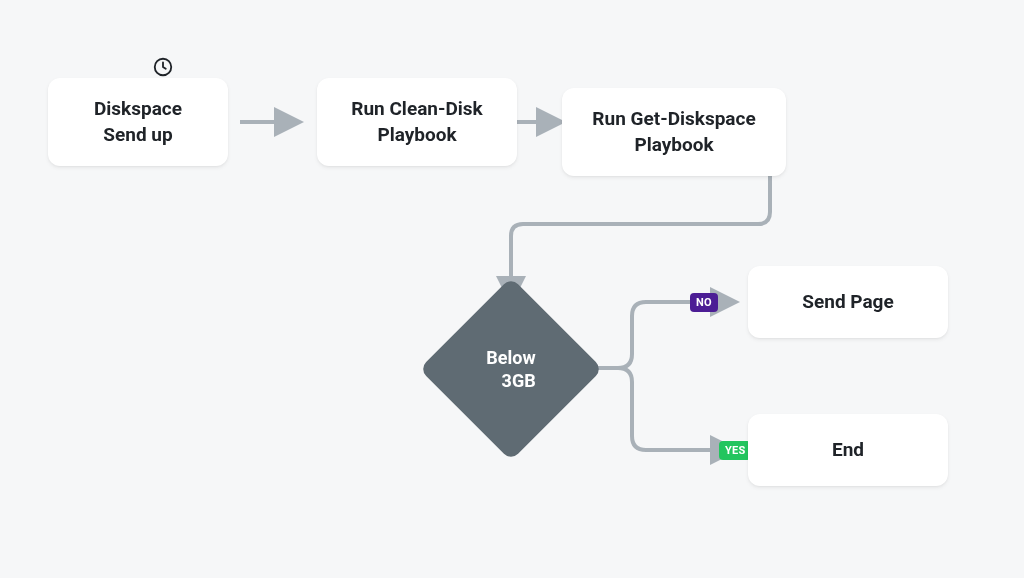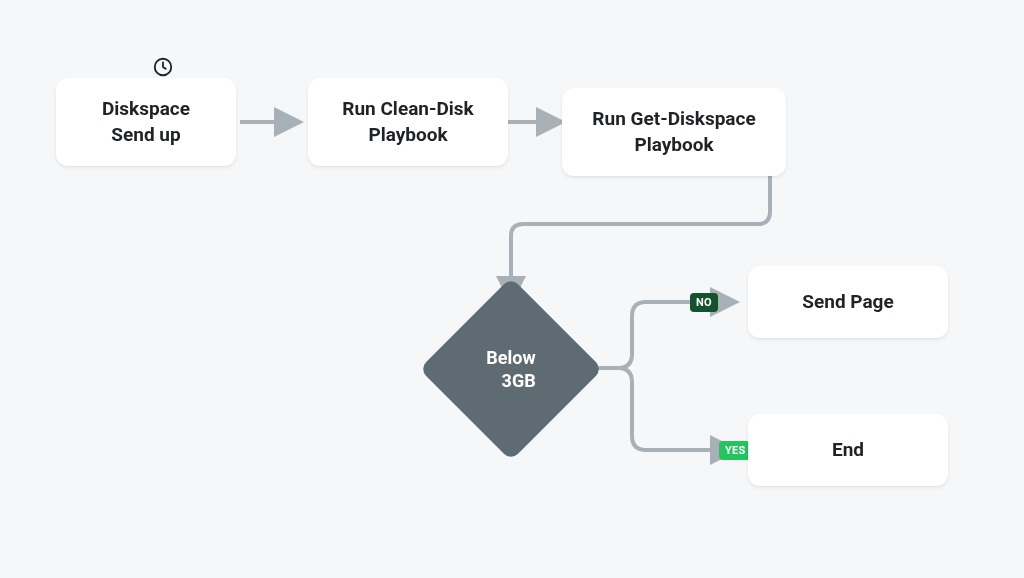--- a/index.html
+++ b/index.html
@@ -2,21 +2,21 @@
 <html><head>
 <meta charset="utf-8">
 <style>
   html,body{margin:0;padding:0;width:1024px;height:578px;background:#f6f7f8;font-family:-apple-system,BlinkMacSystemFont,"Segoe UI",Roboto,Helvetica,Arial,sans-serif;}
   .canvas{position:relative;width:1024px;height:578px;}
   .node{position:absolute;background:#fff;border-radius:12px;box-shadow:0 2px 4px rgba(0,0,0,0.06),0 1px 2px rgba(0,0,0,0.04);display:flex;align-items:center;justify-content:center;text-align:center;font-weight:700;color:#1f2328;line-height:1.35;font-size:19px;padding:0 12px;box-sizing:border-box;}
   .diamond{position:absolute;width:130px;height:130px;}
   .diamond .shape{position:absolute;inset:0;background:#5f6b73;transform:rotate(45deg);border-radius:10px;}
   .diamond .label{position:absolute;inset:0;display:flex;align-items:center;justify-content:center;color:#fff;font-weight:700;font-size:18px;text-align:right;line-height:1.3;}
   .tag{position:absolute;color:#fff;font-weight:700;font-size:11px;padding:3px 6px;border-radius:4px;letter-spacing:0.02em;}
-  .tag.no{background:#14532d;}
+  .tag.no{background:#4c1d95;}
   .tag.yes{background:#22c55e;margin-left:33px;}
   .clock{position:absolute;width:22px;height:22px;}
   svg.connectors{position:absolute;inset:0;width:1024px;height:578px;pointer-events:none;}
 </style>
 </head>
 <body>
 
 <div class="canvas">
 
   <svg class="connectors" viewBox="0 0 1024 578">
@@ -37,28 +37,28 @@
     <path d="M576 368 L618 368 Q632 368 632 382 L632 436 Q632 450 646 450 L734 450" stroke="#a9b1b8" stroke-width="4" fill="none" marker-end="url(#arr)"></path>
   </svg>
 
   <div class="clock" style="left:152px;top:56px;">
     <svg viewBox="0 0 24 24" width="22" height="22" fill="none" stroke="#1f2328" stroke-width="2" stroke-linecap="round" stroke-linejoin="round">
       <circle cx="12" cy="12" r="9"></circle>
         <path d="M12 7 V12 L15 14"></path>
     </svg>
   </div>
 
-  <div class="node" style="left:56px;top:78px;width:180px;height:88px;justify-content:center;">
+  <div class="node" style="left:48px;top:78px;width:180px;height:88px;justify-content:center;">
     <div>
       <span>Diskspace</span><br>
       <span>Send up</span>
     </div>
   </div>
 
-  <div class="node" style="left:308px;top:78px;width:200px;height:88px;">
+  <div class="node" style="left:317px;top:78px;width:200px;height:88px;">
     <div>
       <span>Run Clean-Disk</span><br>
       <span>Playbook</span>
     </div>
   </div>
 
   <div class="node" style="left:562px;top:88px;width:224px;height:88px;">
     <div>
       <span>Run Get-Diskspace</span><br>
       <span>Playbook</span>

